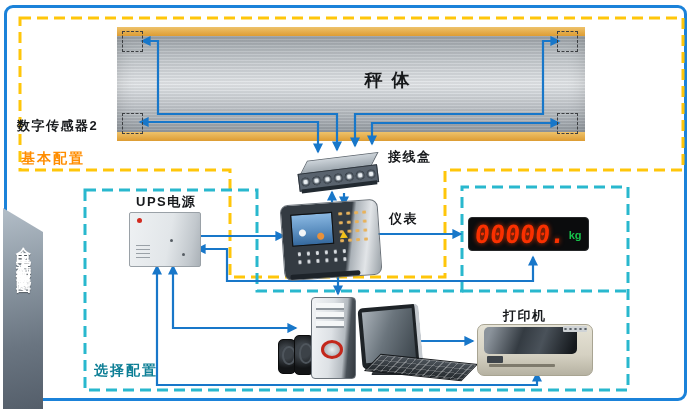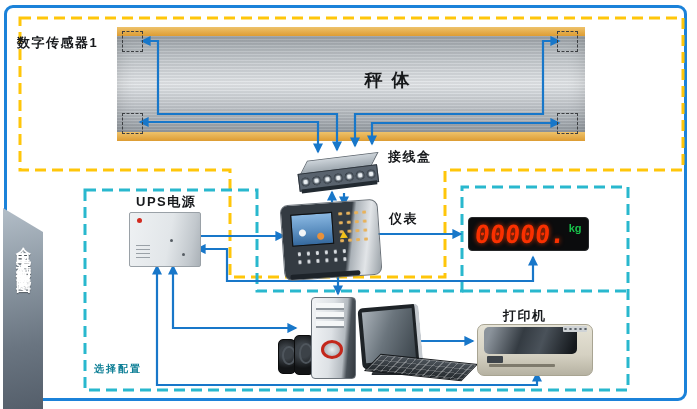--- a/index.html
+++ b/index.html
@@ -20,21 +20,21 @@
   .scale-bar.top{top:0;} .scale-bar.bottom{bottom:0;}
   .scale-label{position:absolute;left:117px;top:27px;width:540px;height:106px;
       display:flex;align-items:center;justify-content:center;
       font-size:18px;font-weight:bold;color:#16181a;letter-spacing:9px;text-indent:9px;}
 
   .sensor-box{position:absolute;width:21px;height:21px;border:1.6px dashed #3c3f42;box-sizing:border-box;}
 
   
   .lbl{position:absolute;font-size:13px;font-weight:bold;color:#17191c;letter-spacing:1.5px;white-space:nowrap;}
   .lbl.basic{color:#ff8d00;font-size:14px;letter-spacing:2px;}
-  .lbl.optional{color:#0e7f96;font-size:10px;letter-spacing:2px;}
+  .lbl.optional{color:#0e7f96;font-size:14px;letter-spacing:2px;}
 
   
   .junction{position:absolute;left:298px;top:154px;width:80px;height:42px;transform:rotate(-7deg);}
   .jb-top{position:absolute;left:6px;top:3px;width:70px;height:13px;transform:skewX(-34deg);
       background:linear-gradient(180deg,#ccd3d9,#96a0a8);border:1px solid #5a636c;}
   .jb-front{position:absolute;left:0px;top:15px;width:78px;height:16px;
       background:#59636e;border:1px solid #2c333a;
       background-image:radial-gradient(circle at 6px 8px,#e9eef1 2px,#77818b 2.6px,#2e363e 4.2px,transparent 4.8px);
       background-size:11px 16px;background-repeat:repeat-x;}
   .jb-base{position:absolute;left:2px;top:31px;width:76px;height:4px;background:#222a31;}
@@ -103,21 +103,21 @@
       background-image:radial-gradient(circle,#5a6167 1px,transparent 1.3px);background-size:5px 6px;}
   .printer-slot{position:absolute;left:12px;bottom:9px;width:66px;height:3px;background:#7e7a6c;border-radius:1px;}
   .printer-btn{position:absolute;left:10px;bottom:13px;width:16px;height:7px;background:#3e444a;border-radius:1px;}
 
   
   .bigdisplay{position:absolute;left:468px;top:217px;width:119px;height:32px;background:#0b0c0d;
       border-radius:4px;border:1px solid #26282a;display:flex;align-items:center;justify-content:center;}
   .seg{font-family:"DejaVu Sans Mono","Liberation Mono",monospace;font-weight:bold;font-size:25px;
       color:#f93000;letter-spacing:0px;transform:skewX(-6deg);line-height:1;
       text-shadow:0 0 5px rgba(255,60,0,.8);}
-  .kg{font-size:11px;font-weight:bold;color:#17c24a;margin-left:3px;align-self:flex-end;padding-bottom:16px;}
+  .kg{font-size:11px;font-weight:bold;color:#17c24a;margin-left:3px;align-self:flex-end;padding-bottom:9px;}
 
   
   .banner{position:absolute;left:3px;top:208px;width:40px;height:201px;z-index:9;
       background:linear-gradient(168deg,#b3bec8 0%,#8b97a2 35%,#6a7581 68%,#545e6a 100%);
       clip-path:polygon(0 0,100% 12%,100% 100%,0 100%);
       display:flex;justify-content:center;}
   .banner-text{writing-mode:vertical-rl;text-orientation:upright;
       font-size:15px;font-weight:bold;color:#ffffff;letter-spacing:4px;margin-top:27px;
       text-shadow:0 1px 1px rgba(0,0,0,.35);}
 </style>
@@ -160,21 +160,22 @@
       <path d="M173 266 V328 H296" marker-start="url(#ah)" marker-end="url(#ah)"></path>
       <path d="M417 341 H473" marker-end="url(#ah)"></path>
     </g>
   </svg>
 
   <div class="sensor-box" style="left:122px;top:31px"></div>
   <div class="sensor-box" style="left:122px;top:113px"></div>
   <div class="sensor-box" style="left:557px;top:31px"></div>
   <div class="sensor-box" style="left:557px;top:113px"></div>
 
-  <div class="lbl" style="left:17px;top:34px">数字传感器1</div>
+  <div class="lbl" style="left:17px;top:117px">数字传感器2</div>
+  <div class="lbl basic" style="left:21px;top:150px">基本配置</div>
   <div class="lbl" style="left:388px;top:148px">接线盒</div>
   <div class="lbl" style="left:389px;top:210px">仪表</div>
   <div class="lbl" style="left:136px;top:193px">UPS电源</div>
   <div class="lbl" style="left:503px;top:307px">打印机</div>
   <div class="lbl optional" style="left:94px;top:362px">选择配置</div>
 
   <div class="junction">
     <div class="jb-top"></div>
     <div class="jb-front"></div>
     <div class="jb-base"></div>

